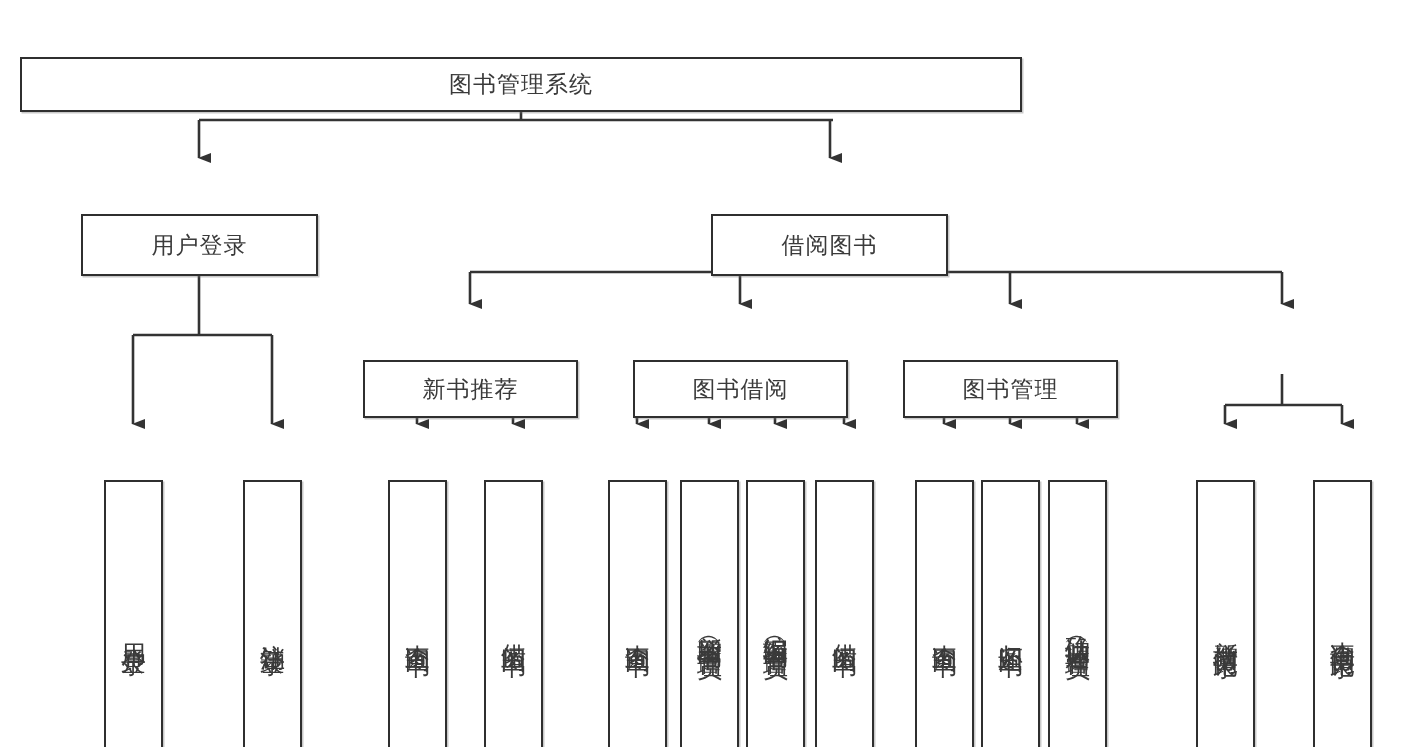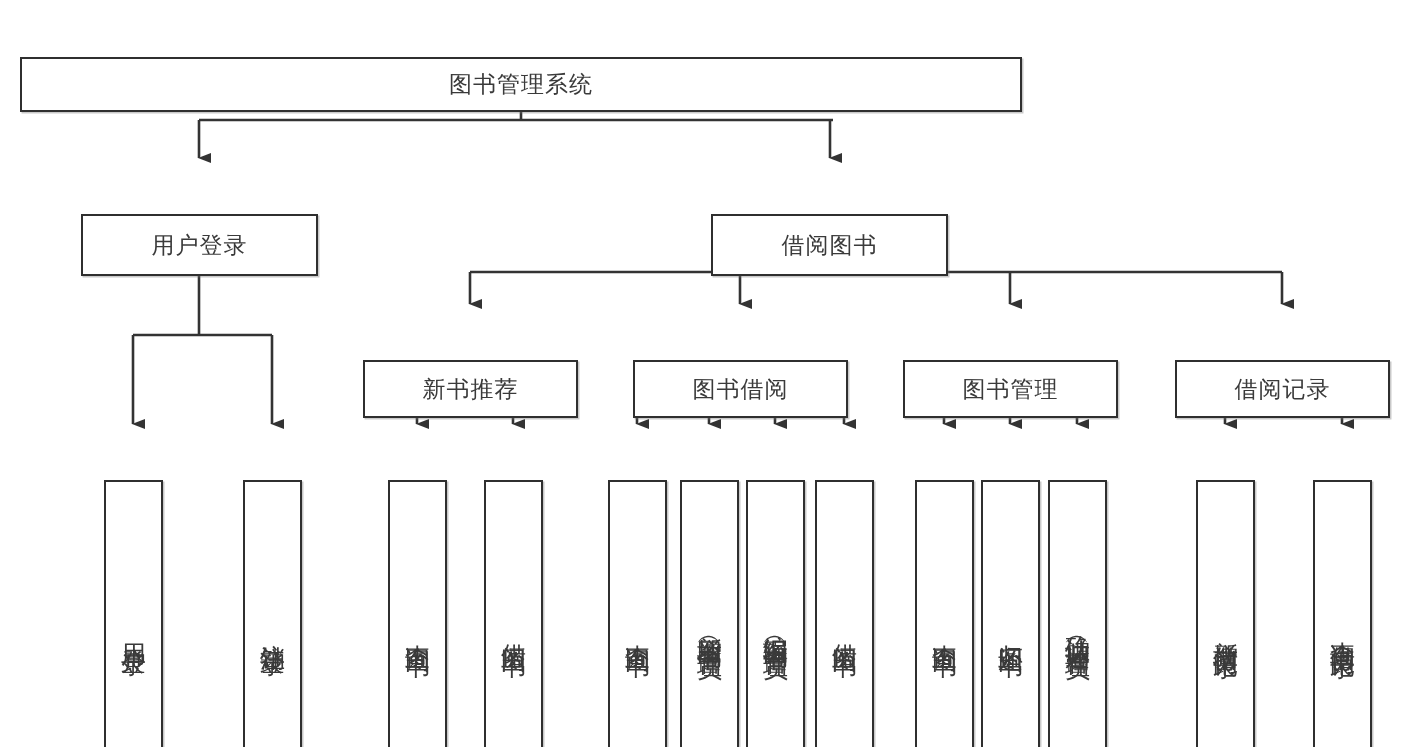--- a/index.html
+++ b/index.html
@@ -118,23 +118,20 @@
 
   <div class="node h" style="left:363px;top:316px;width:215px;height:58px;">
     <span>新书推荐</span>
   </div>
   <div class="node h" style="left:633px;top:316px;width:215px;height:58px;">
     <span>图书借阅</span>
   </div>
   <div class="node h" style="left:903px;top:316px;width:215px;height:58px;">
     <span>图书管理</span>
   </div>
-  <div class="node h" style="left:1175px;top:316px;width:215px;height:58px;">
-    <span>借阅记录</span>
-  </div>
 
   <div class="node v" style="left:104px;top:436px;width:59px;height:299px;">
     <span>用户登录</span>
   </div>
   <div class="node v" style="left:243px;top:436px;width:59px;height:299px;">
     <span>注销登录</span>
   </div>
 
   <div class="node v" style="left:388px;top:436px;width:59px;height:299px;">
     <span>查询图书</span>

